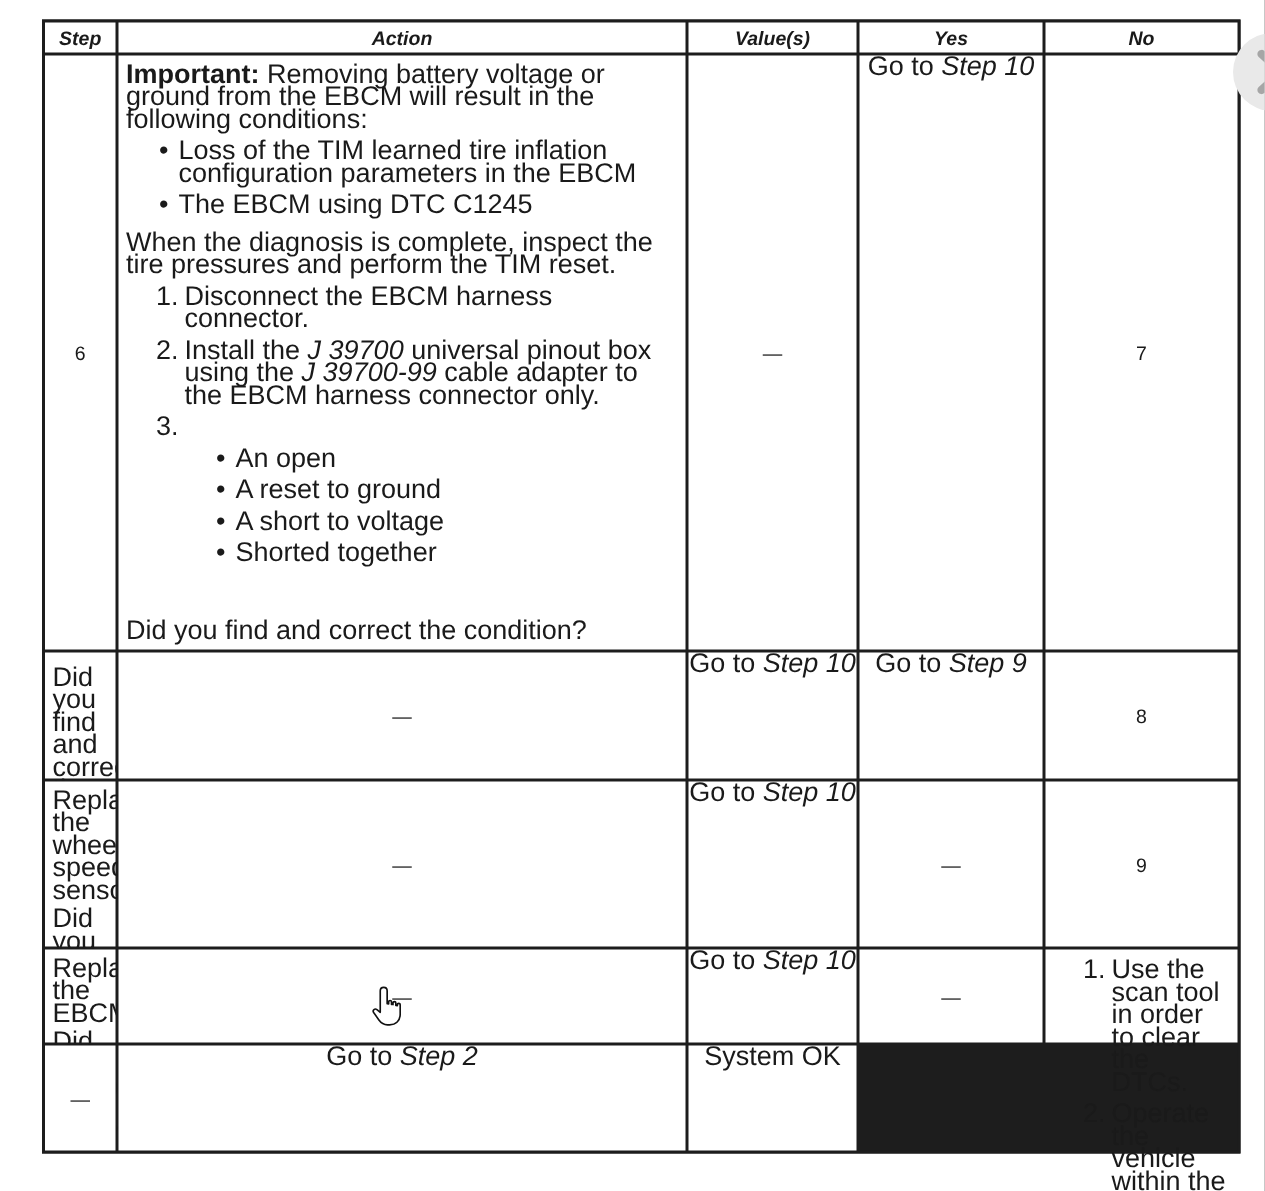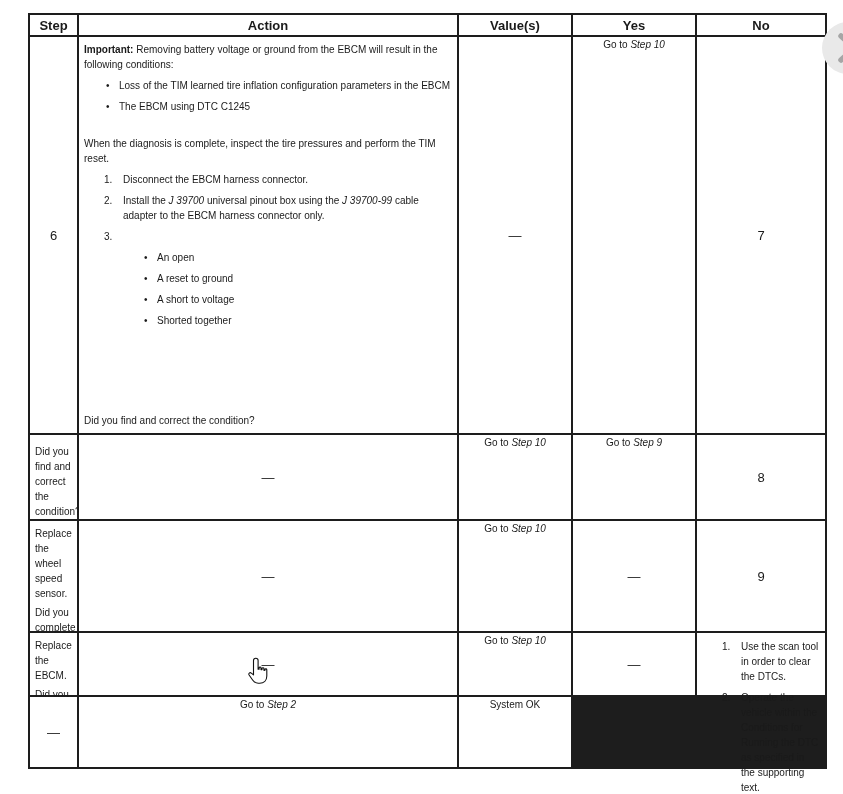--- a/index.html
+++ b/index.html
@@ -8,35 +8,35 @@
     width:843px; height:794px; position:relative; overflow:hidden;
     font-family:"Liberation Sans", sans-serif; color:#1a1a1a;
   }
   .doc-grid {
     position:absolute; left:28px; top:13px;
     display:grid;
     grid-template-columns:47px 378px 112px 122px 128px;
     grid-template-rows:20px 396px 84px 110px 62px 70px;
     gap:2px; background:#1d1d1d; border:2px solid #1d1d1d;
   }
-  .cell { background:#ffffff; font-size:10px; line-height:15px; }
-  .hcell { display:flex; align-items:center; justify-content:center; font-weight:bold; font-size:13px; }
+  .cell { background:#ffffff; font-size:18px; line-height:15px; }
+  .hcell { display:flex; align-items:center; justify-content:center; font-weight:bold; font-size:13px;font-style:italic; }
   .step-cell { display:flex; align-items:center; justify-content:center; font-size:13px; }
   .action-cell { display:flex; flex-direction:column; justify-content:space-between; padding:5px 6px 5px 5px; }
   .center-cell { display:flex; align-items:center; justify-content:center; }
   .bottom-cell { display:flex; justify-content:center; padding-bottom:5px; }
   .para { margin:0; }
   .imp { font-weight:bold; }
   .it { font-style:italic; }
   .bullet { display:flex; margin-left:22px; margin-top:6px; }
   .dot { flex:0 0 13px; }
   .num-item { display:flex; margin-left:20px; margin-top:6px; }
   .num { flex:0 0 19px; }
   .sub-bullet { display:flex; margin-left:60px; margin-top:6px; }
-  .mt { margin-top:22px; }
+  .mt { margin-top:10px; }
   .question { padding-top:4px; }
   .dash { font-size:13px; }
   .next-btn {
     position:absolute; left:822px; top:22px; width:52px; height:52px;
     border-radius:50%; cursor:pointer; border:none; background:transparent; padding:0;
   }
   .cursor-overlay { position:absolute; left:246px; top:657px; pointer-events:none; }
 </style>
 </head>
 <body>

